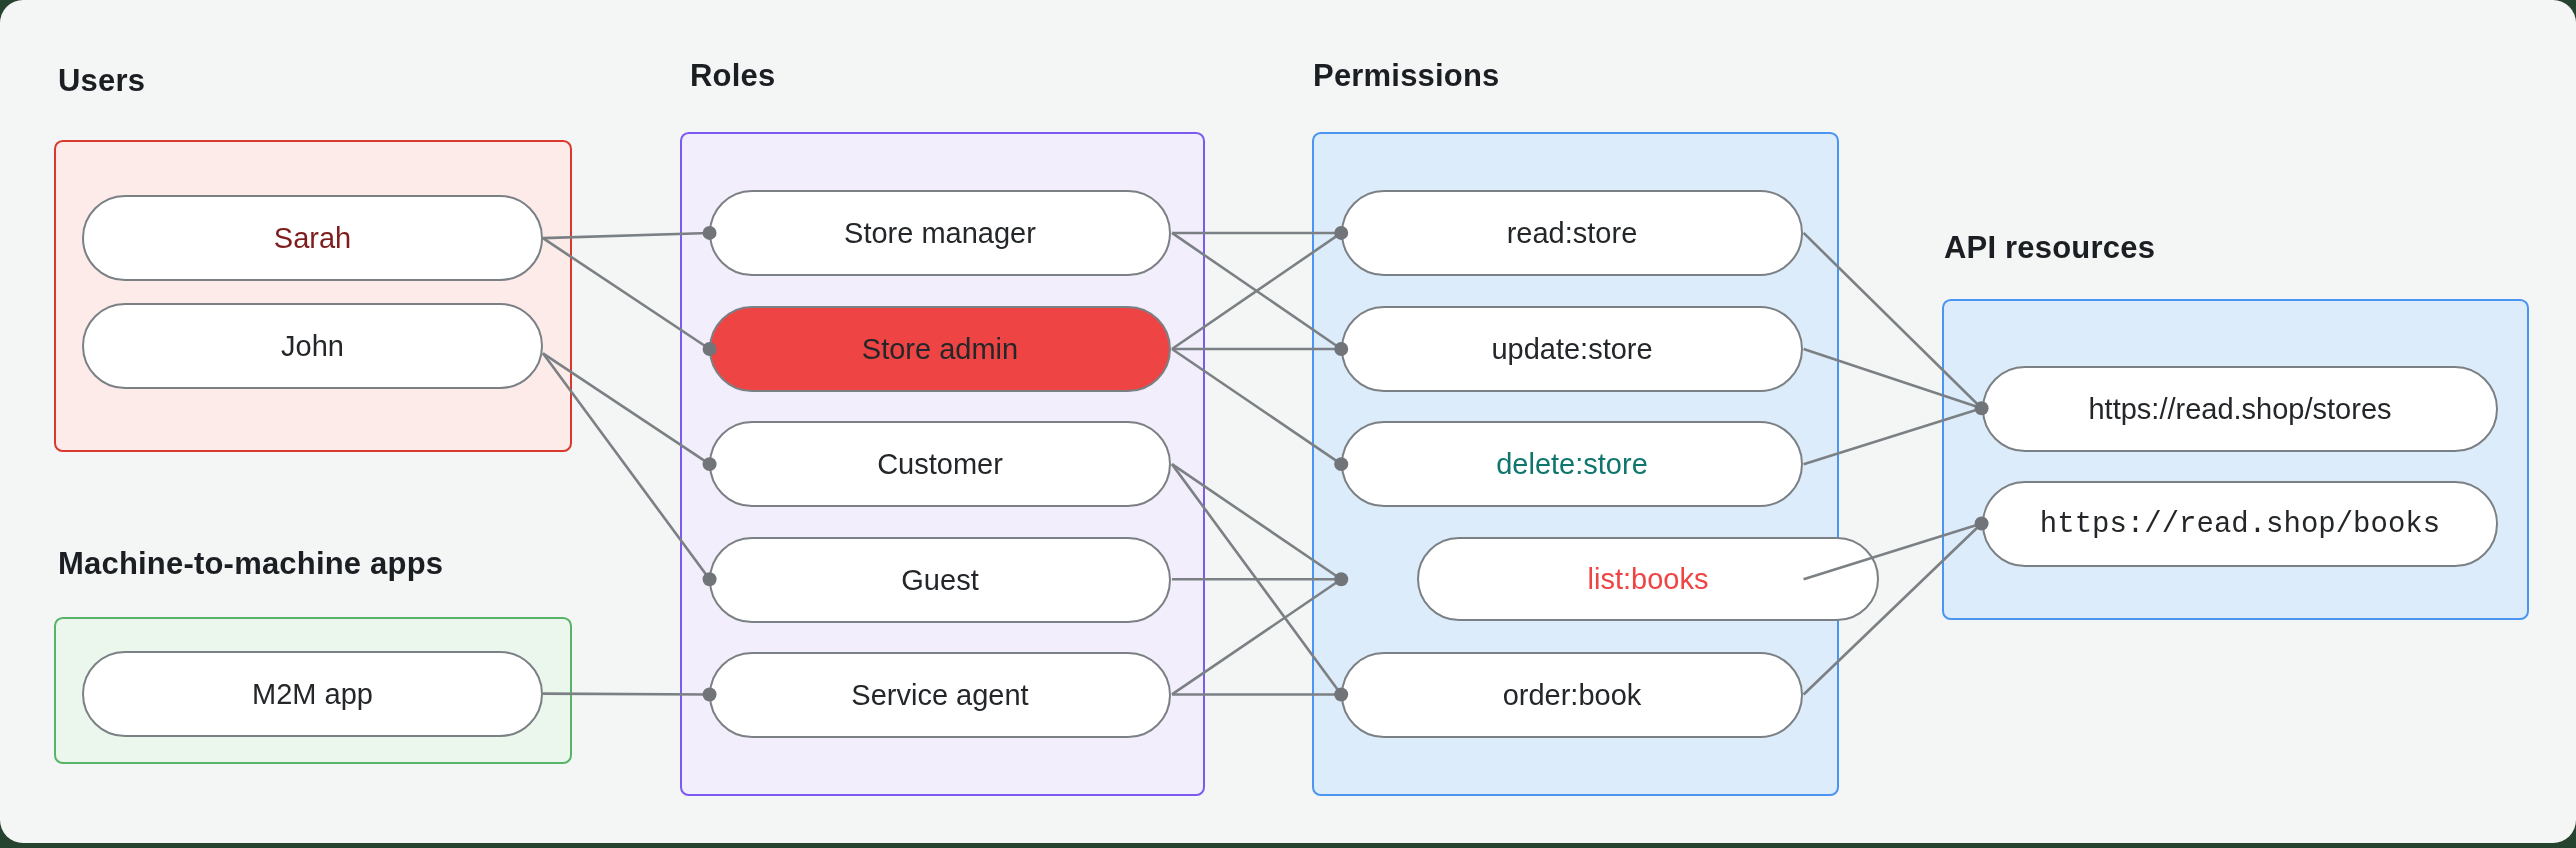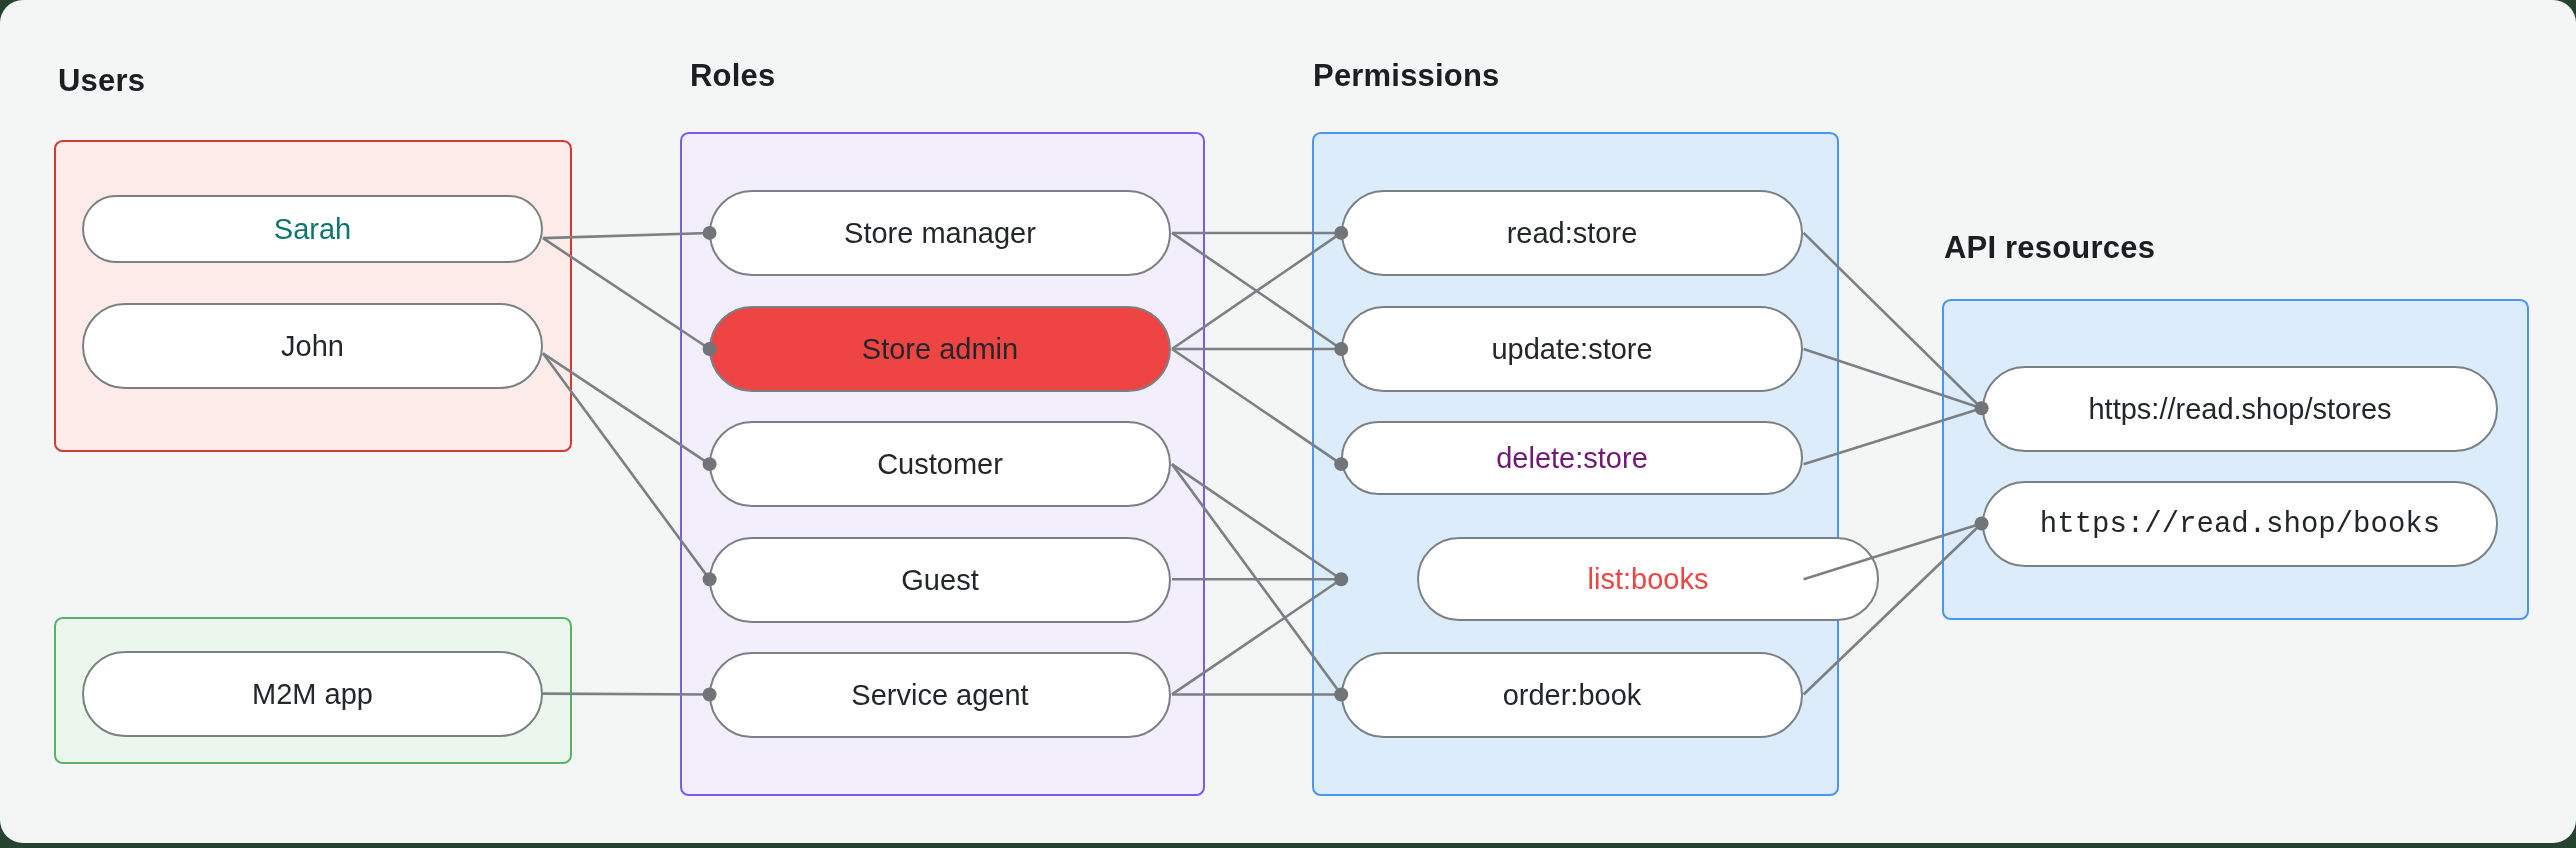--- a/index.html
+++ b/index.html
@@ -44,42 +44,43 @@
     pointer-events:none;
   }
 </style>
 </head>
 <body>
 
 <div id="canvas">
   <div id="card"></div>
 
   <div class="glabel" id="label-users">Users</div>
+  <div class="glabel" id="label-m2m">Machine-to-machine apps</div>
   <div class="glabel" id="label-roles">Roles</div>
   <div class="glabel" id="label-permissions">Permissions</div>
   <div class="glabel" id="label-api">API resources</div>
 
   <div class="group" id="box-users" style="border-color: rgb(217, 56, 47); background-color: rgb(252, 235, 233);"></div>
   <div class="group" id="box-m2m" style="border-color: rgb(87, 179, 104); background-color: rgb(235, 246, 236);"></div>
   <div class="group" id="box-roles" style="border-color: rgb(124, 90, 240); background-color: rgb(242, 238, 252);"></div>
   <div class="group" id="box-permissions" style="border-color: rgb(74, 149, 242); background-color: rgb(221, 236, 251);"></div>
   <div class="group" id="box-api" style="border-color: rgb(74, 149, 242); background-color: rgb(221, 236, 251);"></div>
 
   <div id="nodes-layer">
-      <div class="node" style="left: 82px; top: 195px; width: 461px; height: 68px; background: rgb(255, 255, 255); border-color: rgb(123, 128, 132); color: #0f766e;">Sarah</div>
+      <div class="node" style="left: 82px; top: 195px; width: 461px; height: 86px; background: rgb(255, 255, 255); border-color: rgb(123, 128, 132); color: #7f1d1d;">Sarah</div>
       <div class="node" style="left: 82px; top: 303px; width: 461px; height: 86px; background: rgb(255, 255, 255); border-color: rgb(123, 128, 132); color: rgb(36, 39, 42);">John</div>
       <div class="node" style="left: 82px; top: 651px; width: 461px; height: 86px; background: rgb(255, 255, 255); border-color: rgb(123, 128, 132); color: rgb(36, 39, 42);">M2M app</div>
       <div class="node" style="left: 709px; top: 190px; width: 462px; height: 86px; background: rgb(255, 255, 255); border-color: rgb(123, 128, 132); color: rgb(36, 39, 42);">Store manager</div>
       <div class="node" style="left: 709px; top: 306px; width: 462px; height: 86px; background: #ef4444; border-color: rgb(123, 128, 132); color: rgb(36, 39, 42);">Store admin</div>
       <div class="node" style="left: 709px; top: 421px; width: 462px; height: 86px; background: rgb(255, 255, 255); border-color: rgb(123, 128, 132); color: rgb(36, 39, 42);">Customer</div>
       <div class="node" style="left: 709px; top: 537px; width: 462px; height: 86px; background: rgb(255, 255, 255); border-color: rgb(123, 128, 132); color: rgb(36, 39, 42);">Guest</div>
       <div class="node" style="left: 709px; top: 652px; width: 462px; height: 86px; background: rgb(255, 255, 255); border-color: rgb(123, 128, 132); color: rgb(36, 39, 42);">Service agent</div>
       <div class="node" style="left: 1341px; top: 190px; width: 462px; height: 86px; background: rgb(255, 255, 255); border-color: rgb(123, 128, 132); color: rgb(36, 39, 42);">read:store</div>
       <div class="node" style="left: 1341px; top: 306px; width: 462px; height: 86px; background: rgb(255, 255, 255); border-color: rgb(123, 128, 132); color: rgb(36, 39, 42);">update:store</div>
-      <div class="node" style="left: 1341px; top: 421px; width: 462px; height: 74px; background: rgb(255, 255, 255); border-color: rgb(123, 128, 132); color: #701a75;">delete:store</div>
+      <div class="node" style="left: 1341px; top: 421px; width: 462px; height: 86px; background: rgb(255, 255, 255); border-color: rgb(123, 128, 132); color: #0f766e;">delete:store</div>
       <div class="node" style="left: 1417px; top: 537px; width: 462px; height: 84px; background: rgb(255, 255, 255); border-color: rgb(123, 128, 132); color: #ef4444;">list:books</div>
       <div class="node" style="left: 1341px; top: 652px; width: 462px; height: 86px; background: rgb(255, 255, 255); border-color: rgb(123, 128, 132); color: rgb(36, 39, 42);">order:book</div>
       <div class="node" style="left: 1982px; top: 366px; width: 516px; height: 86px; background: rgb(255, 255, 255); border-color: rgb(123, 128, 132); color: rgb(36, 39, 42);">https://read.shop/stores</div>
       <div class="node" style="left: 1982px; top: 481px; width: 516px; height: 86px; background: rgb(255, 255, 255); border-color: rgb(123, 128, 132); color: rgb(36, 39, 42); font-family: Liberation Mono, monospace;">https://read.shop/books</div>
     </div>
 
   <svg id="edges" viewBox="0 0 2952 972" xmlns="http://www.w3.org/2000/svg">
       <line x1="622" y1="273" x2="813" y2="267" stroke="#7b8084" stroke-width="3"></line>
       <line x1="622" y1="273" x2="813" y2="400" stroke="#7b8084" stroke-width="3"></line>
       <line x1="622" y1="405" x2="813" y2="532" stroke="#7b8084" stroke-width="3"></line>

